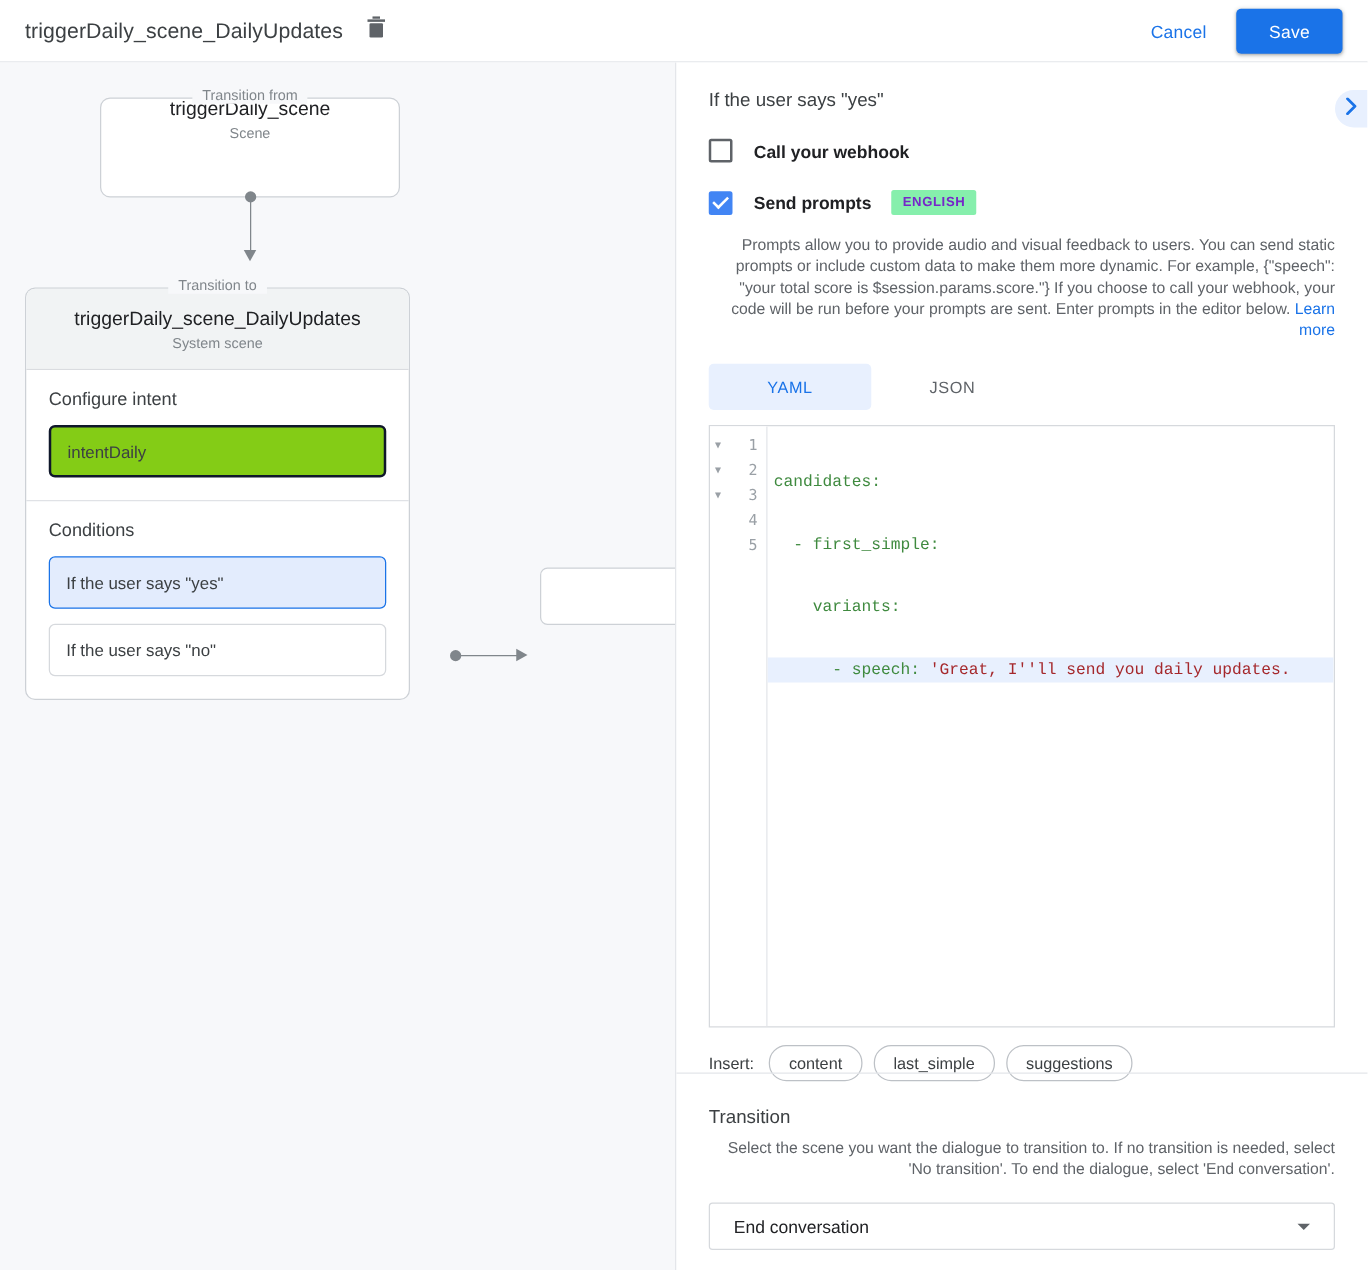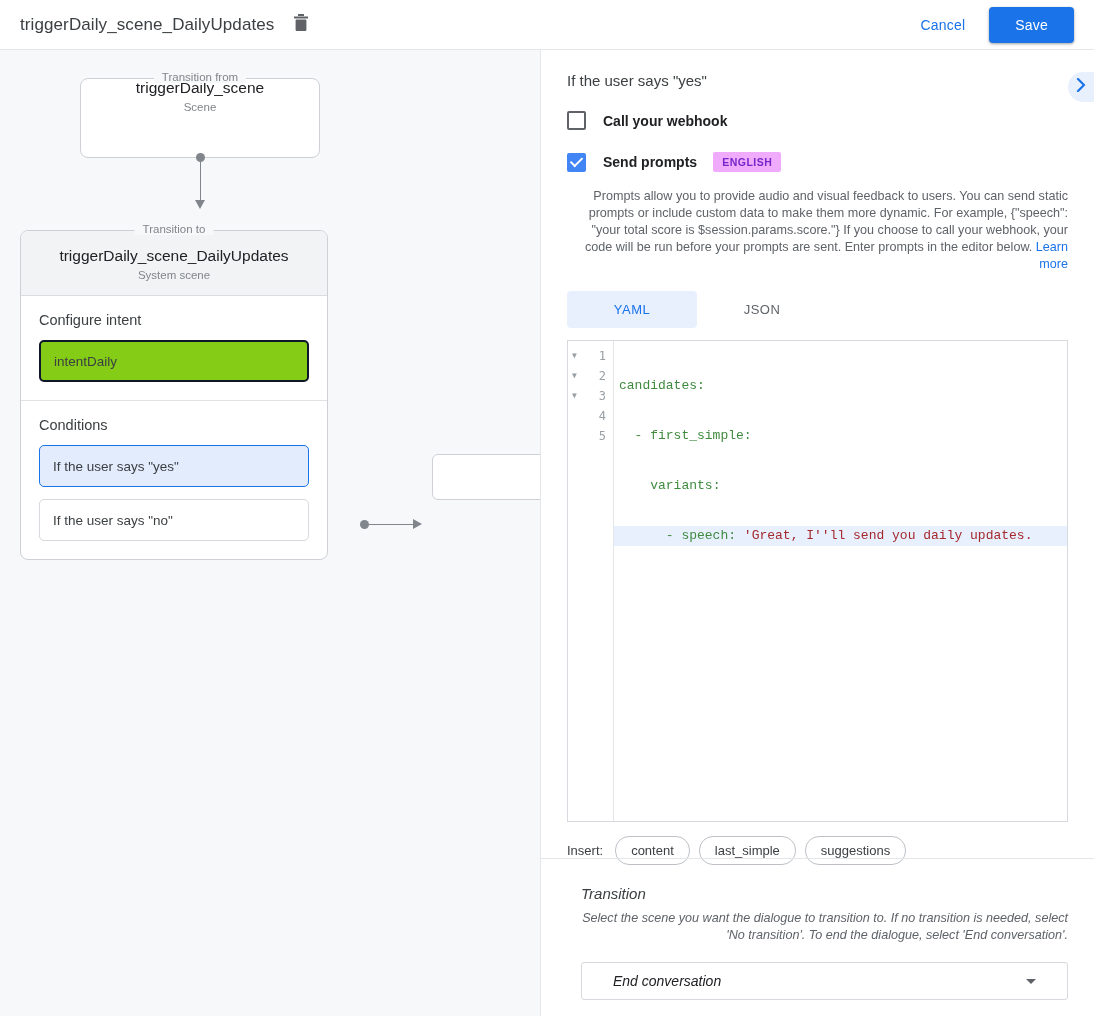--- a/index.html
+++ b/index.html
@@ -200,21 +200,21 @@
   .checkbox.checked::after {
     content: "";
     width: 5px; height: 10px;
     border: solid #ffffff;
     border-width: 0 2px 2px 0;
     transform: rotate(45deg) translate(-1px,-1px);
   }
   .check-label { margin-left: 17px; font-size: 14px; color: #202124; font-weight: 700; }
   .lang-badge {
     margin-left: 16px;
-    background: #f0abfc; color: #7627c9;
+    background: #86efac; color: #7627c9;
     font-size: 10.5px; font-weight: 700; letter-spacing: .5px;
     padding: 4px 9px; border-radius: 2px;
   }
   .desc {
     font-size: 12.6px; line-height: 17px; color: #5f6368;
     margin: -6px 0 18px 0;
     text-align: right;
   }
   .link { color: #1a73e8; text-decoration: none; cursor: pointer; }
 
@@ -272,27 +272,27 @@
     padding: 6px 15px; font-size: 13px; color: #3c4043;
     margin-right: 9px; cursor: pointer; background: #ffffff;
     font-family: inherit;
   }
 
   .panel-divider {
     position: absolute; left: 0; top: 808px;
     width: 554px; height: 1px; background: #e4e6ea;
   }
 
-  .transition-sec { position: absolute; left: 40px; top: 835px; right: 26px; font-style: italic; }
+  .transition-sec { position: absolute; left: 26px; top: 835px; right: 26px; }
   .sec-title { font-size: 15px; color: #3c4043; margin-bottom: 14px; }
   .select-box {
     margin-top: 18px;
     border: 1px solid #d6d9dd; border-radius: 3px;
     height: 38px; display: flex; align-items: center;
-    padding: 0 31px; cursor: pointer;
+    padding: 0 19px; cursor: pointer;
     font-size: 14px; color: #202124;
     background: #ffffff;
   }
   .select-arrow {
     margin-left: auto;
     width: 0; height: 0;
     border-left: 5px solid transparent;
     border-right: 5px solid transparent;
     border-top: 5px solid #5f6368;
   }

